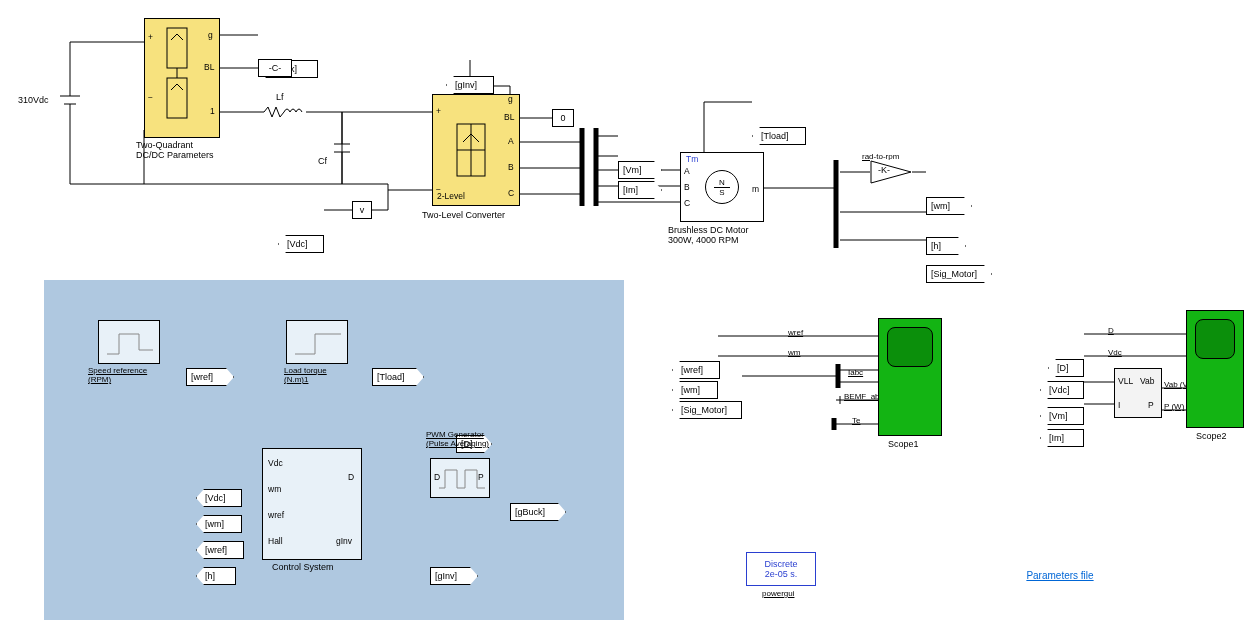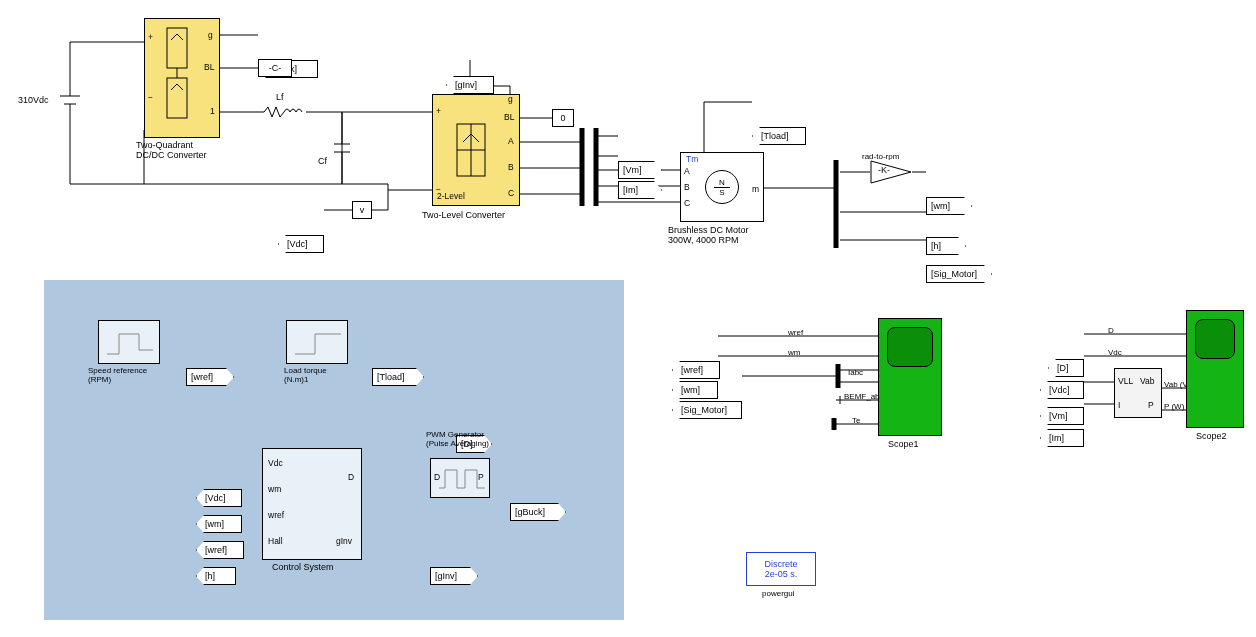--- a/index.html
+++ b/index.html
@@ -25,21 +25,21 @@
   .block.yellow { background: #F7E27E; }
   .block.paleblue { background: #E8F1F8; }
   .block.green { background: #13B413; border-color: #000; }
   .block.panel { background: #AFC8E0; border: none; }
   .label {
     position: absolute;
     font-size: 9px;
     color: #000;
     white-space: pre;
   }
-  .label.small { font-size: 8px; }
+  .label.small { font-size: 8px; text-decoration: underline; }
   .tag {
     position: absolute;
     height: 18px;
     border: 1px solid #000;
     background: #fff;
     display: flex;
     align-items: center;
     padding: 0 6px 0 4px;
     font-size: 9px;
     clip-path: polygon(0 0, calc(100% - 8px) 0, 100% 50%, calc(100% - 8px) 100%, 0 100%);
@@ -208,21 +208,21 @@
       <path d="M26 72 l6 -6 l6 6"></path>
     </g>
   </svg>
 </div>
 <span class="portlabel" style="left:148px;top:32px">+</span>
 <span class="portlabel" style="left:148px;top:92px">−</span>
 <span class="portlabel" style="left:208px;top:30px">g</span>
 <span class="portlabel" style="left:204px;top:62px">BL</span>
 <span class="portlabel" style="left:210px;top:106px">1</span>
 <div class="label" style="left:136px;top:140px;width:92px">Two-Quadrant
-DC/DC Converter</div>
+DC/DC Parameters</div>
 
 <div class="tag left" style="left:258px;top:26px;width:60px">[gBuck]</div>
 
 <div class="const-box" style="left:258px;top:59px;width:34px;height:18px">-C-</div>
 
 <div class="label" style="left:276px;top:92px">Lf</div>
 <div class="label" style="left:318px;top:156px">Cf</div>
 
 <div class="tag left" style="left:278px;top:201px;width:46px">[Vdc]</div>
 <div class="vm-box" style="left:352px;top:201px;width:20px;height:18px">v</div>
@@ -366,14 +366,17 @@
   <div class="scope-inner" style="left:8px;top:8px;right:8px;height:40px;background:#0B8F0B"></div>
 </div>
 <div class="label" style="left:1196px;top:431px;width:40px">Scope2</div>
 
 <div class="powergui" style="left:746px;top:552px;width:70px;height:34px">
   <div>Discrete</div>
   <div>2e-05 s.</div>
 </div>
 <div class="label small" style="left:762px;top:589px">powergui</div>
 
+<div style="position:absolute;left:900px;top:570px;width:320px;text-align:center">
+  <span class="link">Parameters file</span>
+</div>
 
 </div>
 
 </body></html>

